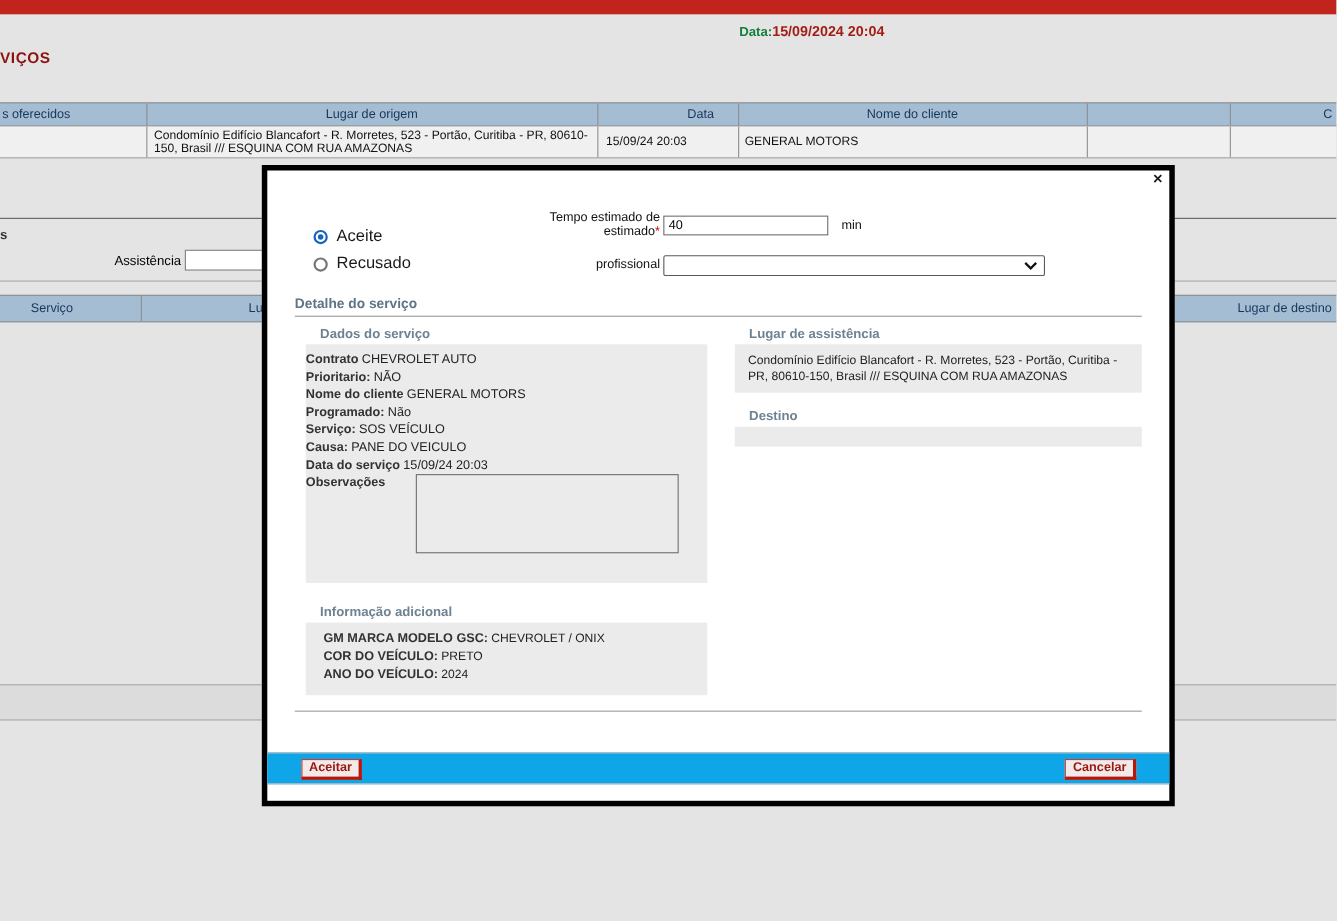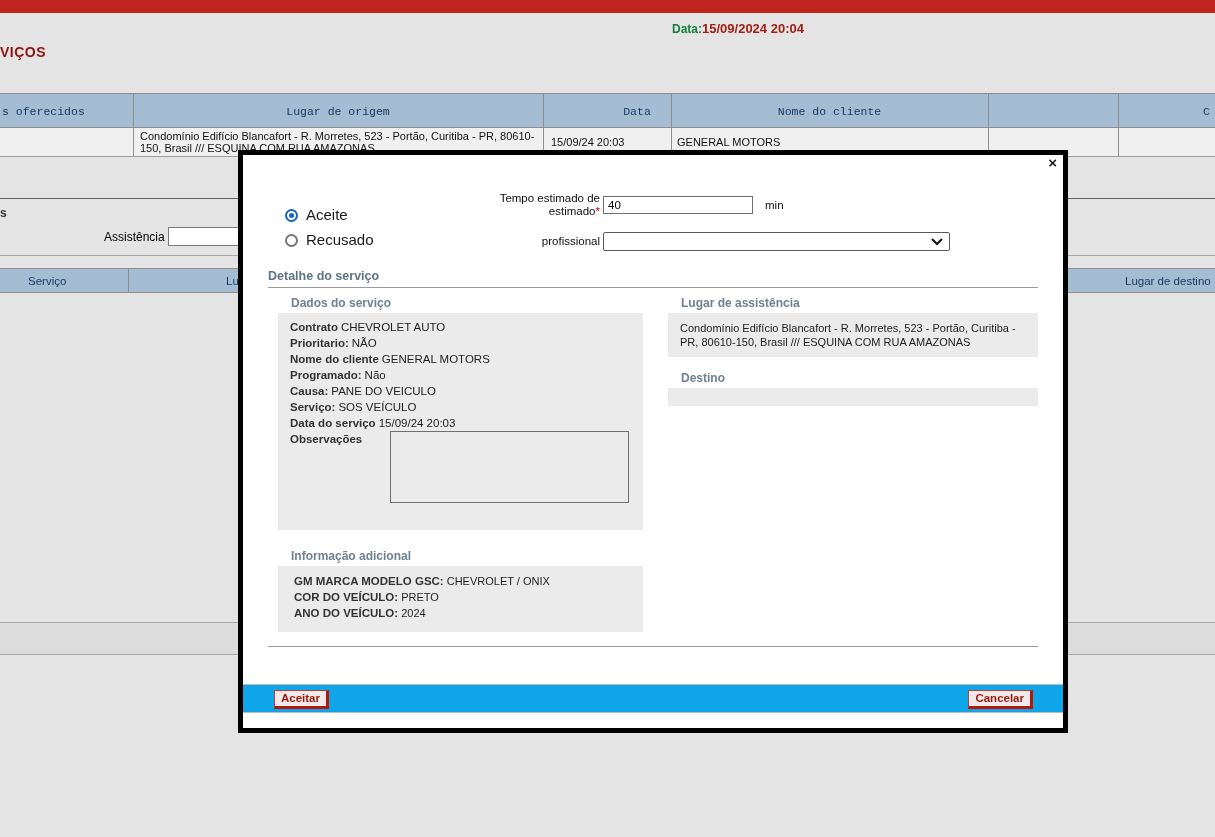--- a/index.html
+++ b/index.html
@@ -14,21 +14,21 @@
   .dateline .lbl { color:#15803d; font-weight:bold; }
   .dateline .val { color:#a21d14; font-weight:bold; font-size:13px; }
 
   
   .thead { background:#a4bdd3; border-top:1px solid #8e8e8e; border-bottom:1px solid #8e8e8e; position:relative; }
   .th { position:absolute; top:50%; transform:translateY(-50%); font-size:11.5px; color:#17365d; white-space:nowrap; }
   .th.center { text-align:center; }
   .sep { position:absolute; top:0; bottom:0; width:1px; background:#8e8e8e; }
 
   .tbl1 { left:0; top:93px; width:1215px; }
-  .tbl1 .thead { height:35px;font-family:Liberation Mono, monospace; }
+  .tbl1 .thead { height:22px; }
   .tbl1-row { height:29px; background:#f0f0f0; border-bottom:1px solid #9e9e9e; position:relative; font-size:11px; color:#111; }
   .cell { position:absolute; }
   .cell-origin { left:140px; top:2px; width:398px; line-height:12px; }
   .cell-date { left:551px; top:50%; transform:translateY(-50%); }
   .cell-client { left:677px; top:50%; transform:translateY(-50%); }
 
   .line198 { left:0; top:198px; width:1215px; height:1px; background:#5f5f5f; }
   .line255 { left:0; top:255px; width:1215px; height:1px; background:#a8a8a8; }
   .side-letter { left:0; top:206px; font-size:12px; font-weight:bold; color:#333; }
   .assist-label { left:104px; top:230px; font-size:12px; color:#000; }
@@ -53,21 +53,21 @@
   .eta-input { left:360px; top:41px; width:150px; height:18px; border:1px solid #6f6f6f; background:#fff; font-size:11.5px; padding:0 4px; font-family:"Liberation Sans",sans-serif; }
   .min-lbl { left:522px; top:44px; font-size:11.5px; color:#111; }
   .prof-select { left:360px; top:77px; width:347px; height:19px; border:1px solid #5a5a5a; border-radius:2px; background:#fff; }
   .prof-select svg { position:absolute; right:6px; top:5px; }
 
   .sec-heading { font-size:12.5px; font-weight:bold; color:#5e7585; white-space:nowrap; }
   .panel-heading { font-size:12px; font-weight:bold; color:#6e8291; white-space:nowrap; }
   .hr { height:1px; background:#9a9a9a; }
   .panel { background:#ebebeb; font-size:11.5px; color:#222; }
 
-  .panel1 { left:35px; top:158px; width:365px; height:217px; padding:6px 12px; }
+  .panel1 { left:35px; top:158px; width:365px; height:217px; padding:6px 0; }
   .frow { line-height:16px; white-space:nowrap; }
   .frow b { color:#333; margin-right:3px; }
   .obs-row { display:flex; line-height:16px; }
   .obs-row b { color:#333; width:100px; flex:none; }
   .obs-area { width:239px; height:72px; border:1px solid #6f6f6f; background:#ebebeb; resize:none; font-family:"Liberation Sans",sans-serif; }
 
   .panel2 { left:35px; top:411px; width:365px; height:66px; padding:7px 16px; }
   .panel2 .frow { font-size:11px; }
   .panel2 .frow b { font-size:11.5px; }
 
@@ -154,22 +154,22 @@
 
   <div class="abs sec-heading" style="left:25px;top:114px">Detalhe do serviço</div>
   <div class="abs hr" style="left:25px;top:132px;width:770px"></div>
 
   <div class="abs panel-heading" style="left:48px;top:141px">Dados do serviço</div>
   <div class="abs panel panel1">
     <div class="frow"><b>Contrato</b><span>CHEVROLET AUTO</span></div>
     <div class="frow"><b>Prioritario:</b><span>NÃO</span></div>
     <div class="frow"><b>Nome do cliente</b><span>GENERAL MOTORS</span></div>
     <div class="frow"><b>Programado:</b><span>Não</span></div>
+    <div class="frow"><b>Serviço:</b><span>SOS VEÍCULO</span></div>
     <div class="frow"><b>Causa:</b><span>PANE DO VEICULO</span></div>
-    <div class="frow"><b>Serviço:</b><span>SOS VEÍCULO</span></div>
     <div class="frow"><b>Data do serviço</b><span>15/09/24 20:03</span></div>
     <div class="obs-row">
       <b>Observações</b>
       <textarea class="obs-area" style=""></textarea>
     </div>
   </div>
 
   <div class="abs panel-heading" style="left:48px;top:394px">Informação adicional</div>
   <div class="abs panel panel2">
     <div class="frow"><b>GM MARCA MODELO GSC:</b><span>CHEVROLET / ONIX</span></div>

